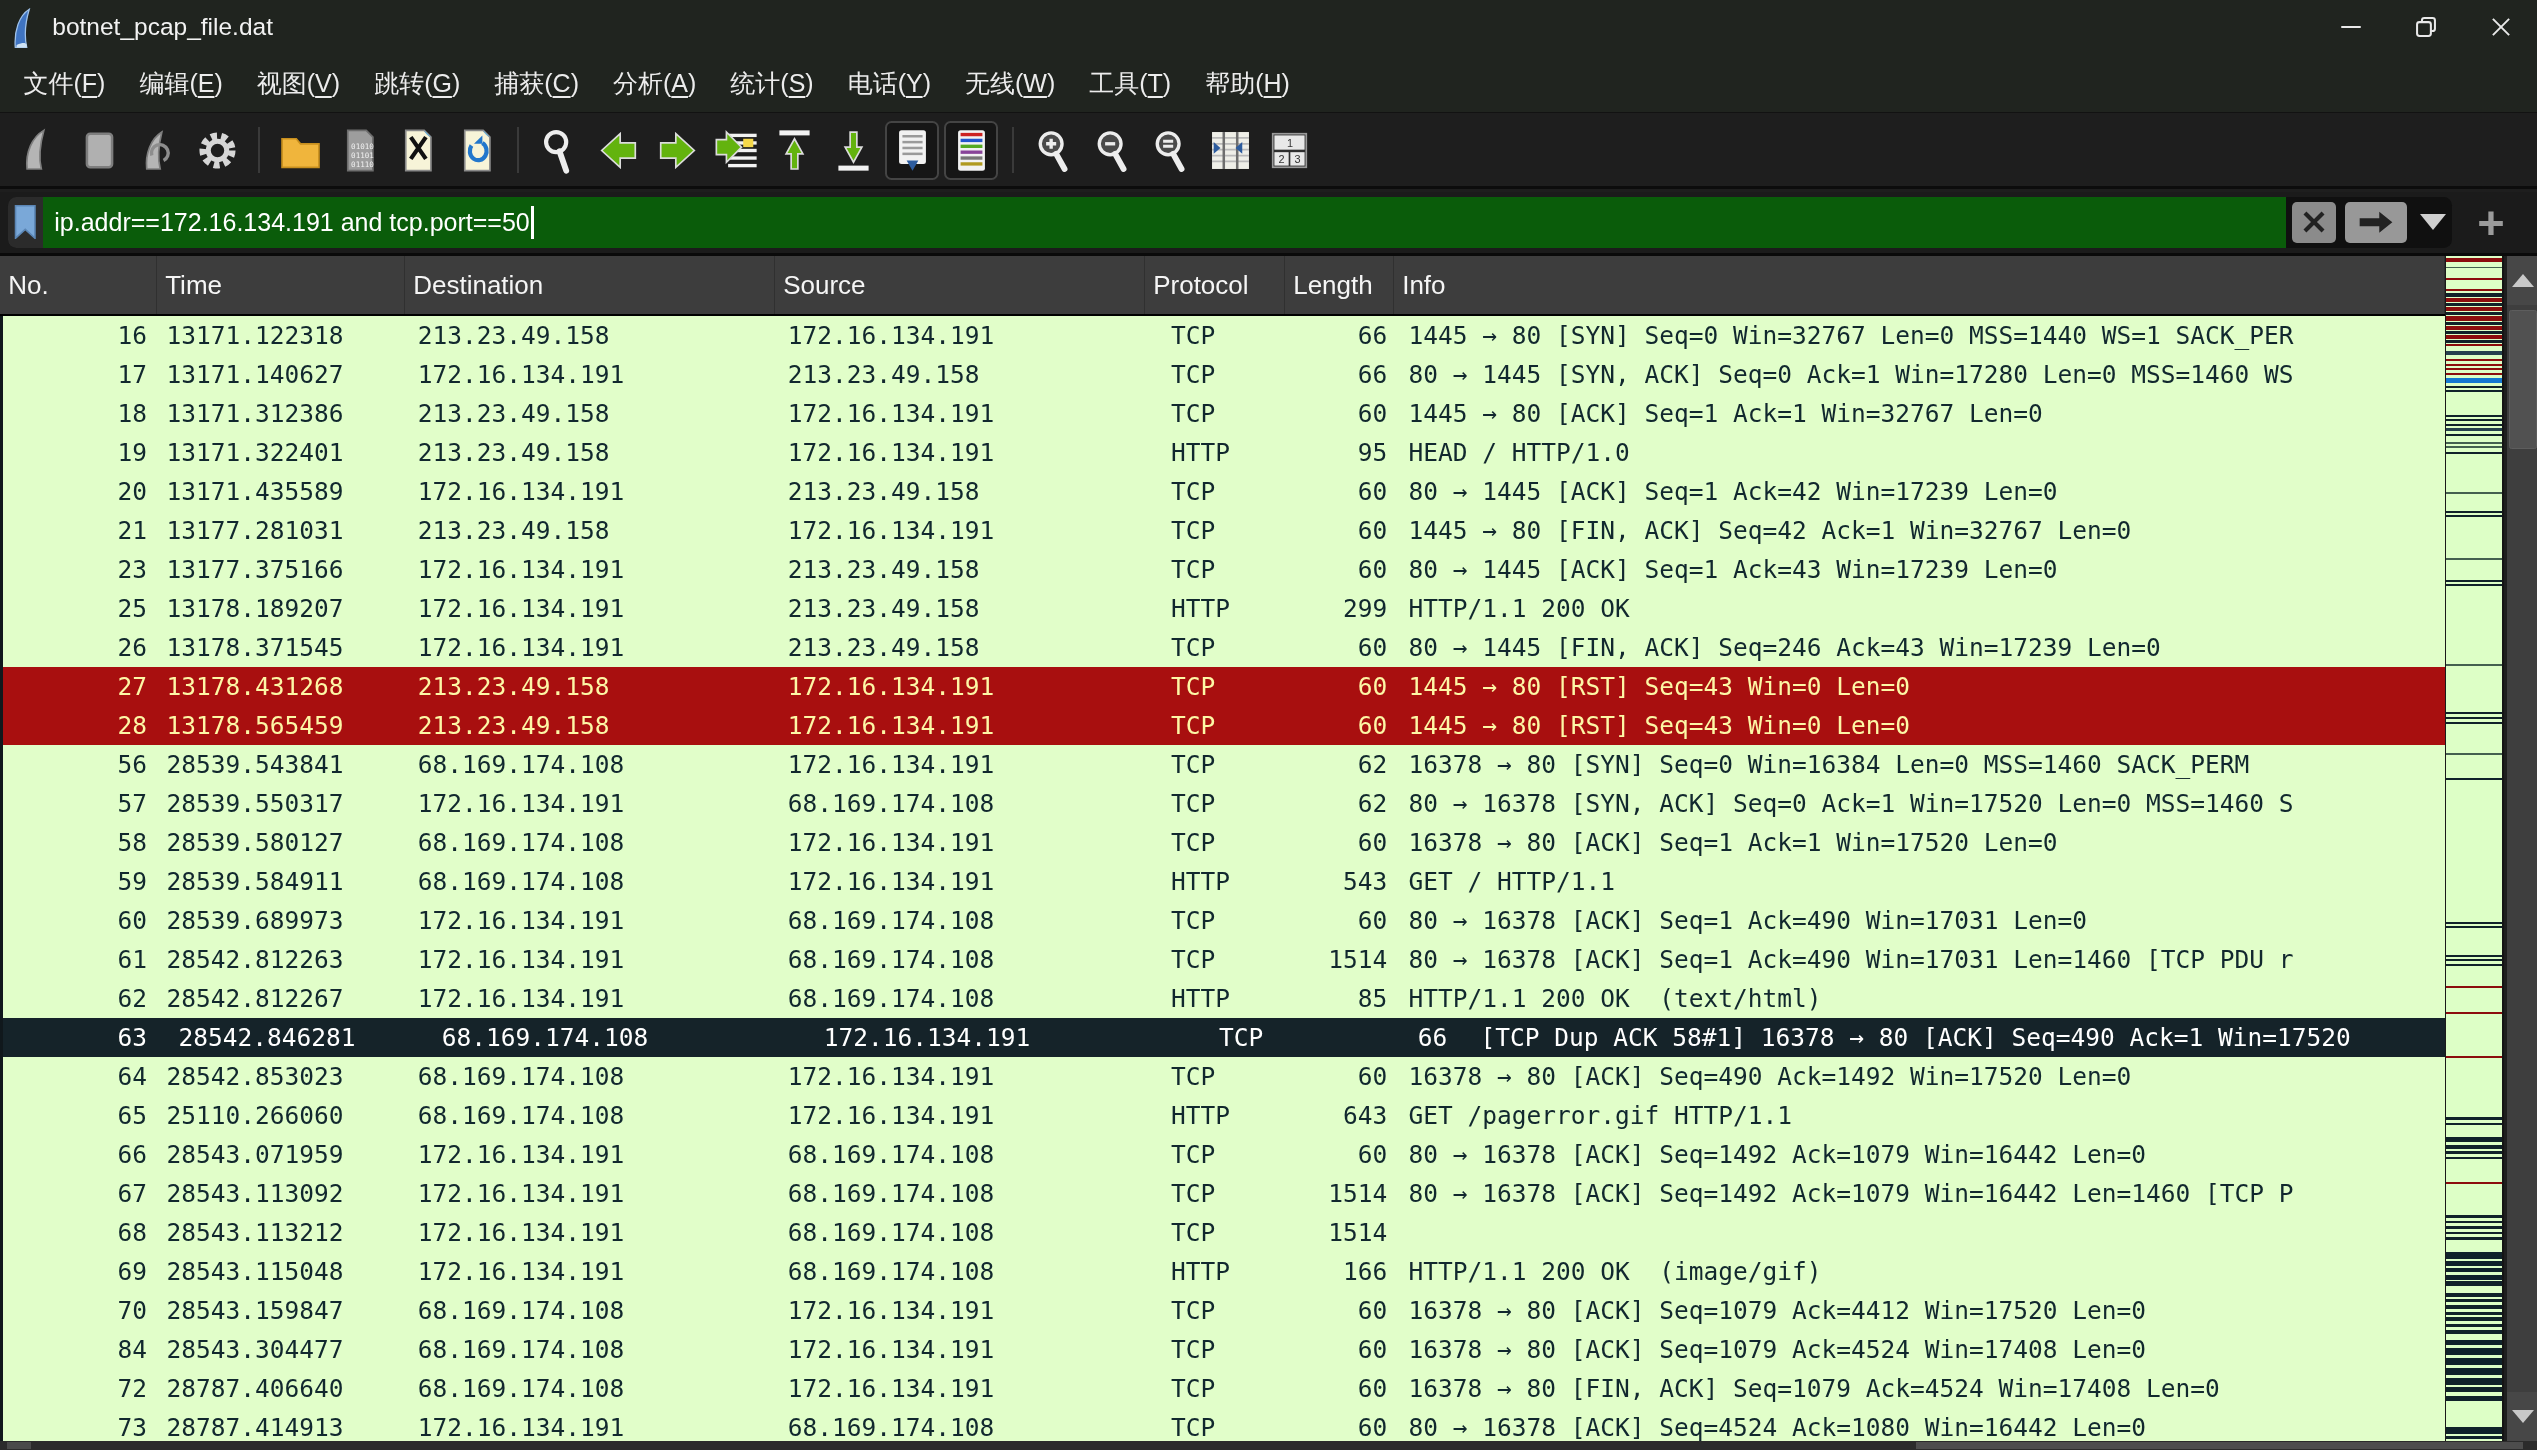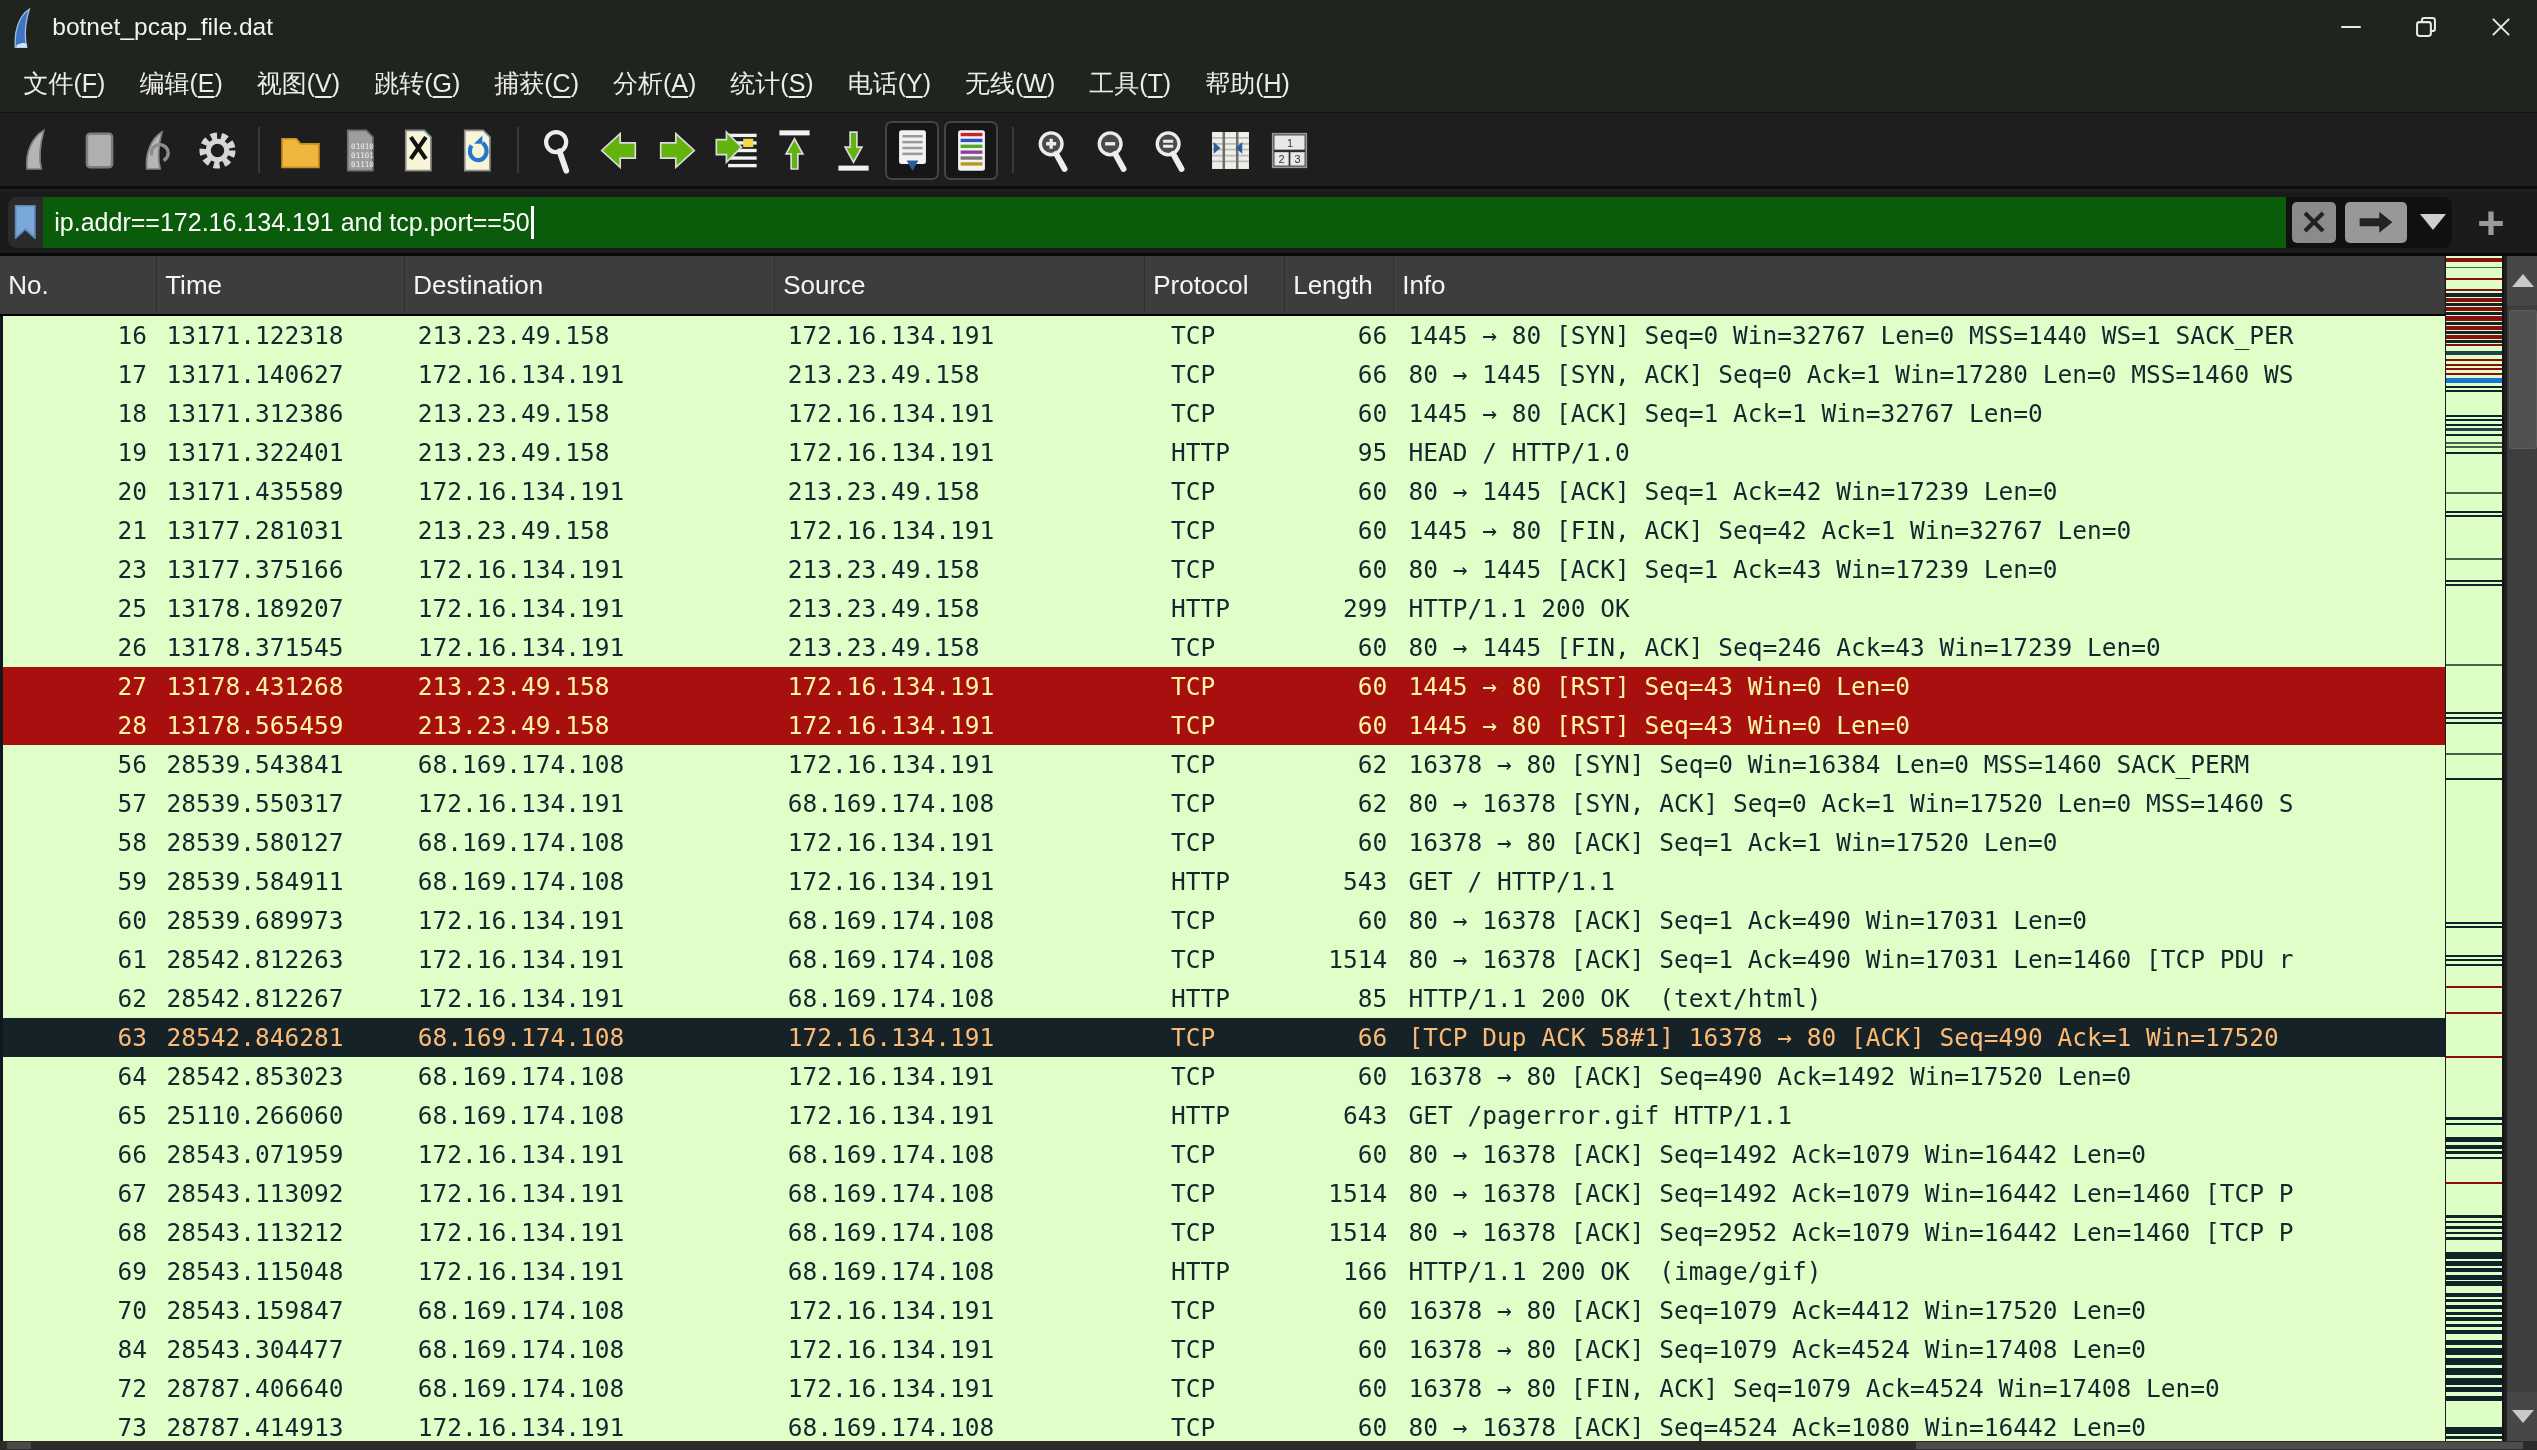--- a/index.html
+++ b/index.html
@@ -64,21 +64,21 @@
   .prow { height:39px; font-family:"DejaVu Sans Mono", monospace; font-size:24.5px;
     background:#e1fec9; color:#11282e; white-space:pre; }
   .prow > div { display:flex; align-items:center; overflow:hidden; }
   .prow .c-no { justify-content:flex-end; padding-right:13px; }
   .prow .c-time { padding-left:6.5px; }
   .prow .c-src, .prow .c-dst { padding-left:9.8px; }
   .prow .c-proto { padding-left:23px; }
   .prow .c-len { justify-content:flex-end; padding-right:9.8px; }
   .prow .c-info { padding-left:11.4px; }
   .prow.bad { background:#a80f0f; color:#fdf7a6; }
-  .prow.selected { background:#152329; color:#fdba74; }
+  .prow.selected { background:#152329; color:#ffffff;gap:12px; }
 
   
   .minimap { position:absolute; left:2445px; top:256px; width:59px; height:1185px;
     background:#ddffc6; border-left:1.6px solid #1a1a1a; border-right:2.4px solid #141414; }
   .stripe { position:absolute; left:0; width:100%; }
   .vscroll { position:absolute; left:2507px; top:256px; width:31px; height:1185px; background:#3e3e3e; }
   .vbtn { position:absolute; left:0; width:31px; height:49px; background:#474747;
     display:flex; align-items:center; justify-content:center; }
   .vthumb { position:absolute; left:1.6px; top:54px; width:28px; height:139px;
     background:#515151; border:0.8px solid #5d5d5d; border-radius:2.4px; }
@@ -363,21 +363,21 @@
       <div class="prow grid-cols normal"><div class="c-no">58</div><div class="c-time">28539.580127</div><div class="c-src">68.169.174.108</div><div class="c-dst">172.16.134.191</div><div class="c-proto">TCP</div><div class="c-len">60</div><div class="c-info">16378 → 80 [ACK] Seq=1 Ack=1 Win=17520 Len=0</div></div>
       <div class="prow grid-cols normal"><div class="c-no">59</div><div class="c-time">28539.584911</div><div class="c-src">68.169.174.108</div><div class="c-dst">172.16.134.191</div><div class="c-proto">HTTP</div><div class="c-len">543</div><div class="c-info">GET / HTTP/1.1</div></div>
       <div class="prow grid-cols normal"><div class="c-no">60</div><div class="c-time">28539.689973</div><div class="c-src">172.16.134.191</div><div class="c-dst">68.169.174.108</div><div class="c-proto">TCP</div><div class="c-len">60</div><div class="c-info">80 → 16378 [ACK] Seq=1 Ack=490 Win=17031 Len=0</div></div>
       <div class="prow grid-cols normal"><div class="c-no">61</div><div class="c-time">28542.812263</div><div class="c-src">172.16.134.191</div><div class="c-dst">68.169.174.108</div><div class="c-proto">TCP</div><div class="c-len">1514</div><div class="c-info">80 → 16378 [ACK] Seq=1 Ack=490 Win=17031 Len=1460 [TCP PDU r</div></div>
       <div class="prow grid-cols normal"><div class="c-no">62</div><div class="c-time">28542.812267</div><div class="c-src">172.16.134.191</div><div class="c-dst">68.169.174.108</div><div class="c-proto">HTTP</div><div class="c-len">85</div><div class="c-info">HTTP/1.1 200 OK  (text/html)</div></div>
       <div class="prow grid-cols selected"><div class="c-no">63</div><div class="c-time">28542.846281</div><div class="c-src">68.169.174.108</div><div class="c-dst">172.16.134.191</div><div class="c-proto">TCP</div><div class="c-len">66</div><div class="c-info">[TCP Dup ACK 58#1] 16378 → 80 [ACK] Seq=490 Ack=1 Win=17520</div></div>
       <div class="prow grid-cols normal"><div class="c-no">64</div><div class="c-time">28542.853023</div><div class="c-src">68.169.174.108</div><div class="c-dst">172.16.134.191</div><div class="c-proto">TCP</div><div class="c-len">60</div><div class="c-info">16378 → 80 [ACK] Seq=490 Ack=1492 Win=17520 Len=0</div></div>
       <div class="prow grid-cols normal"><div class="c-no">65</div><div class="c-time">25110.266060</div><div class="c-src">68.169.174.108</div><div class="c-dst">172.16.134.191</div><div class="c-proto">HTTP</div><div class="c-len">643</div><div class="c-info">GET /pagerror.gif HTTP/1.1</div></div>
       <div class="prow grid-cols normal"><div class="c-no">66</div><div class="c-time">28543.071959</div><div class="c-src">172.16.134.191</div><div class="c-dst">68.169.174.108</div><div class="c-proto">TCP</div><div class="c-len">60</div><div class="c-info">80 → 16378 [ACK] Seq=1492 Ack=1079 Win=16442 Len=0</div></div>
       <div class="prow grid-cols normal"><div class="c-no">67</div><div class="c-time">28543.113092</div><div class="c-src">172.16.134.191</div><div class="c-dst">68.169.174.108</div><div class="c-proto">TCP</div><div class="c-len">1514</div><div class="c-info">80 → 16378 [ACK] Seq=1492 Ack=1079 Win=16442 Len=1460 [TCP P</div></div>
-      <div class="prow grid-cols normal"><div class="c-no">68</div><div class="c-time">28543.113212</div><div class="c-src">172.16.134.191</div><div class="c-dst">68.169.174.108</div><div class="c-proto">TCP</div><div class="c-len">1514</div><div class="c-info">80 → 16378 [ACK] Seq=2952 Ack=1079 Win=16442 Len=1460 [TCP P</div></div>
+      <div class="prow grid-cols normal"><div class="c-no">68</div><div class="c-time">28543.113212</div><div class="c-src">172.16.134.191</div><div class="c-dst">68.169.174.108</div><div class="c-proto">TCP</div><div class="c-len">1514</div></div>
       <div class="prow grid-cols normal"><div class="c-no">69</div><div class="c-time">28543.115048</div><div class="c-src">172.16.134.191</div><div class="c-dst">68.169.174.108</div><div class="c-proto">HTTP</div><div class="c-len">166</div><div class="c-info">HTTP/1.1 200 OK  (image/gif)</div></div>
       <div class="prow grid-cols normal"><div class="c-no">70</div><div class="c-time">28543.159847</div><div class="c-src">68.169.174.108</div><div class="c-dst">172.16.134.191</div><div class="c-proto">TCP</div><div class="c-len">60</div><div class="c-info">16378 → 80 [ACK] Seq=1079 Ack=4412 Win=17520 Len=0</div></div>
       <div class="prow grid-cols normal"><div class="c-no">84</div><div class="c-time">28543.304477</div><div class="c-src">68.169.174.108</div><div class="c-dst">172.16.134.191</div><div class="c-proto">TCP</div><div class="c-len">60</div><div class="c-info">16378 → 80 [ACK] Seq=1079 Ack=4524 Win=17408 Len=0</div></div>
       <div class="prow grid-cols normal"><div class="c-no">72</div><div class="c-time">28787.406640</div><div class="c-src">68.169.174.108</div><div class="c-dst">172.16.134.191</div><div class="c-proto">TCP</div><div class="c-len">60</div><div class="c-info">16378 → 80 [FIN, ACK] Seq=1079 Ack=4524 Win=17408 Len=0</div></div>
       <div class="prow grid-cols normal"><div class="c-no">73</div><div class="c-time">28787.414913</div><div class="c-src">172.16.134.191</div><div class="c-dst">68.169.174.108</div><div class="c-proto">TCP</div><div class="c-len">60</div><div class="c-info">80 → 16378 [ACK] Seq=4524 Ack=1080 Win=16442 Len=0</div></div>
     </div>
 
   <div class="minimap" id="minimap">
       <div class="stripe" style="top: 1.6px; height: 4.1px; background: rgb(140, 13, 13);"></div>
       <div class="stripe" style="top: 10.6px; height: 1.6px; background: rgb(68, 96, 79);"></div>

